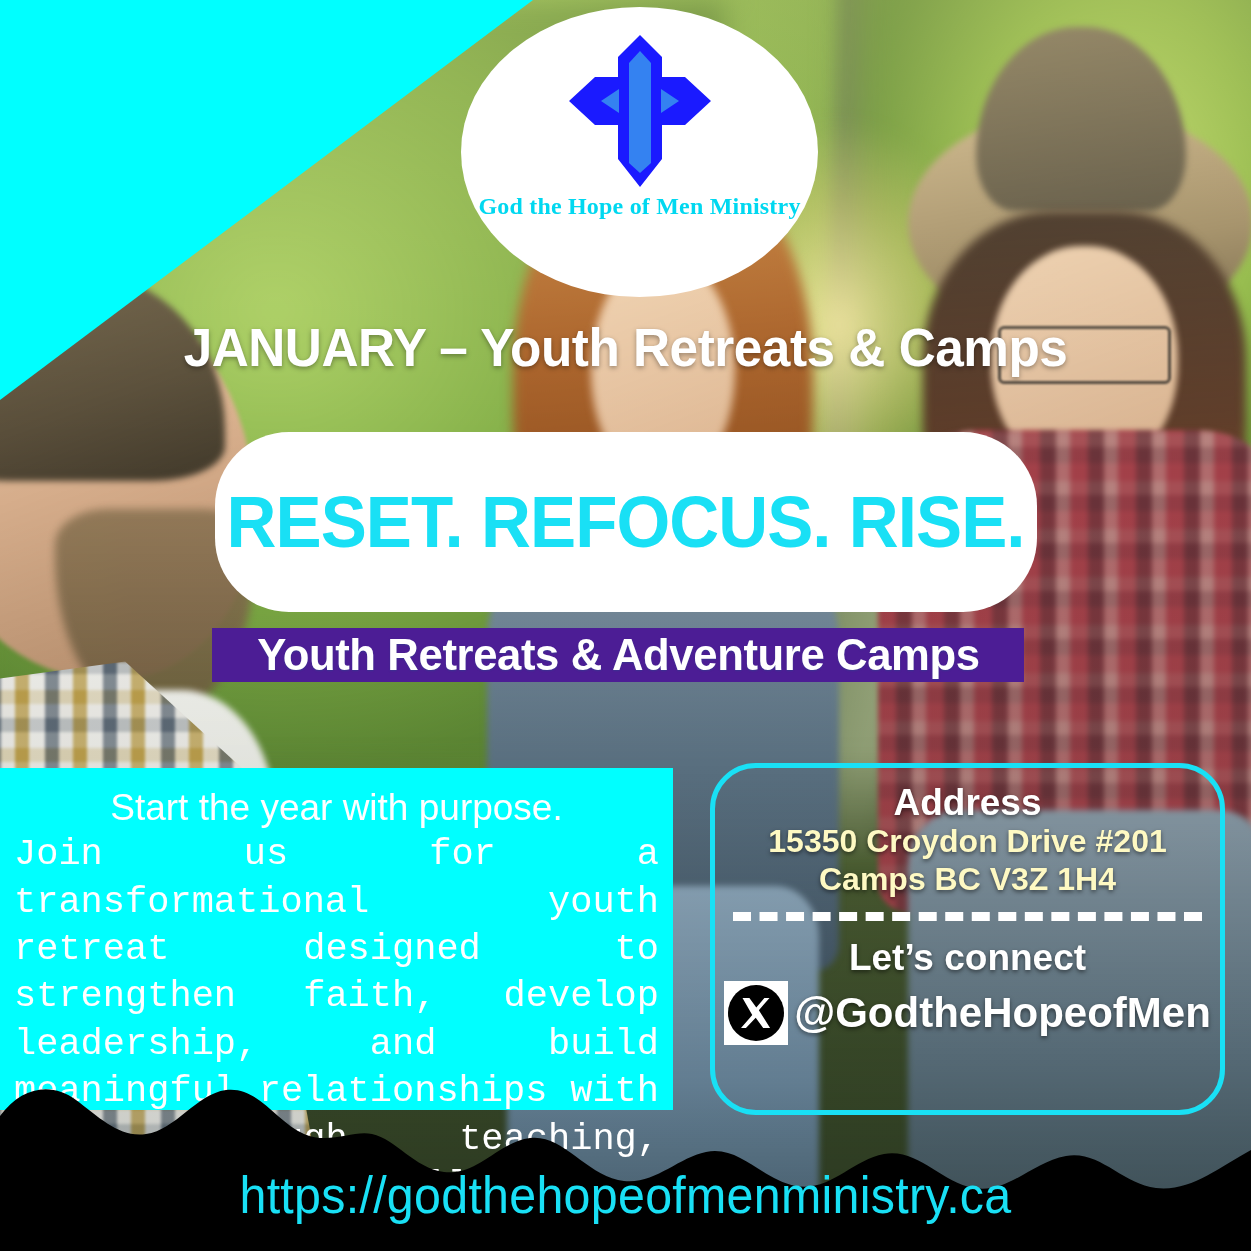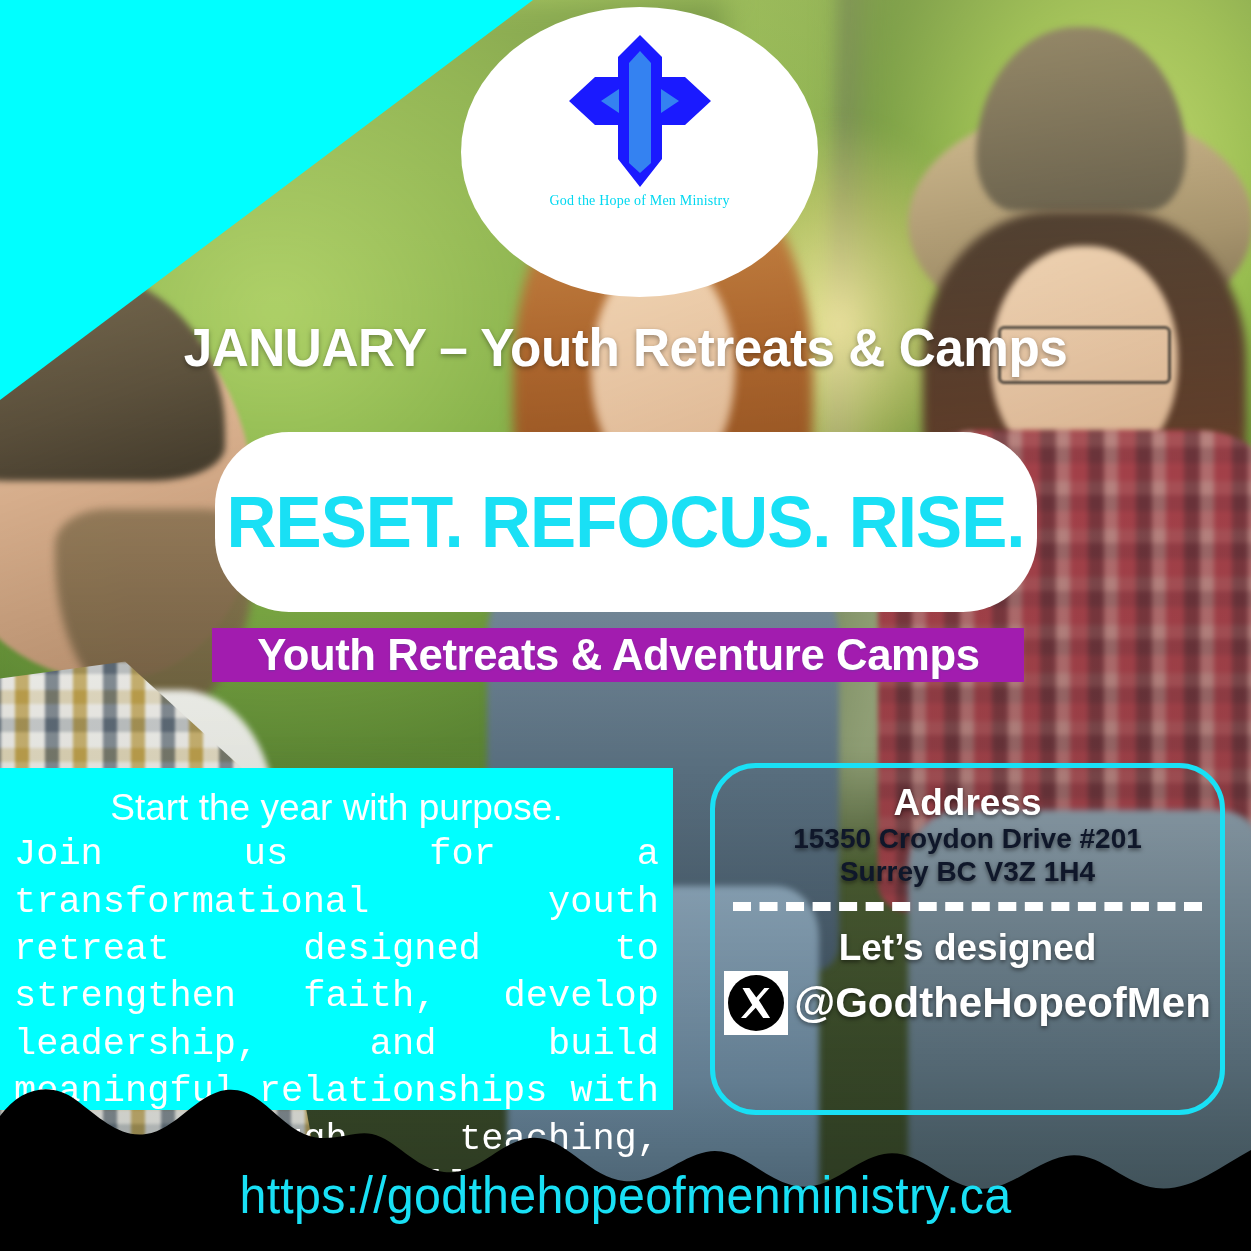--- a/index.html
+++ b/index.html
@@ -182,21 +182,21 @@
     background:#ffffff;border-radius:50%;
     display:flex;flex-direction:column;align-items:center;justify-content:flex-start;
     padding-top:24px;
   }
   .cross-wrap{width:150px;height:160px;}
   .logo-name{
     color:#1a1aff;font-weight:bold;font-size:62px;line-height:.95;
     font-family:"Liberation Serif", serif;letter-spacing:1px;margin-top:-6px;
   }
   .logo-tag{
-    color:#00d8f0;font-weight:normal;font-size:14px;
+    color:#00d8f0;font-weight:bold;font-size:24px;
     font-family:"Liberation Serif", serif;letter-spacing:.2px;margin-top:2px;
   }
 
   
   .month{
     position:absolute;left:0;right:0;top:316px;text-align:center;
     color:#ffffff;font-weight:bold;font-size:54px;letter-spacing:-.5px;
     font-family:"Liberation Sans", sans-serif;
     transform:scaleX(.95);
     text-shadow:0 2px 5px rgba(0,0,0,.35);
@@ -210,21 +210,21 @@
   }
   .hero-text{
     color:#19e0f5;font-weight:bold;font-size:72px;letter-spacing:-1px;
     transform:scaleX(.96);
     white-space:nowrap;
   }
 
   
   .subband{
     position:absolute;left:212px;top:628px;width:812px;height:54px;
-    background:#a21caf;
+    background:#4c1d95;
     display:flex;align-items:center;justify-content:center;
   }
   .subband span{
     color:#ffffff;font-weight:bold;font-size:45px;letter-spacing:-.4px;
     transform:scaleX(.97);white-space:nowrap;
     text-shadow:0 1px 2px rgba(0,120,130,.25);
   }
 
   
   .bodybox{
@@ -249,21 +249,21 @@
     position:absolute;left:710px;top:763px;width:515px;height:352px;
     border:5px solid #19e0f5;border-radius:46px;
     padding:14px 18px 10px 18px;
     display:flex;flex-direction:column;align-items:center;
   }
   .addr-h{
     color:#ffffff;font-weight:bold;font-size:37px;line-height:1.12;
     text-shadow:0 2px 4px rgba(0,0,0,.5);
   }
   .addr-l{
-    color:#0f172a;font-weight:bold;font-size:28px;line-height:1.16;
+    color:#fef9c3;font-weight:bold;font-size:32px;line-height:1.16;
     text-align:center;white-space:nowrap;
     text-shadow:0 2px 4px rgba(0,0,0,.5);
   }
   .divider{
     width:100%;height:0;margin:14px 0 16px 0;
     border-top:9px dashed #ffffff;
   }
   .connect{
     color:#ffffff;font-weight:bold;font-size:37px;
     text-shadow:0 2px 4px rgba(0,0,0,.5);
@@ -367,23 +367,23 @@
   </div>
 
   <div class="bodybox">
     <p class="lead">Start the year with purpose.</p>
     <p class="para">Join us for a transformational youth retreat designed to strengthen faith, develop leadership, and build meaningful relationships with God through teaching, adventure, and fellowship.</p>
   </div>
 
   <div class="addrcard">
     <div class="addr-h">Address</div>
     <div class="addr-l">15350 Croydon Drive #201</div>
-    <div class="addr-l">Surrey BC V3Z 1H4</div>
+    <div class="addr-l">Camps BC V3Z 1H4</div>
     <div class="divider"></div>
-    <div class="connect">Let’s designed</div>
+    <div class="connect">Let’s connect</div>
     <div class="handle-row">
       <div class="x-badge">
         <div class="x-circ">
           <svg viewBox="0 0 24 24" width="36" height="36" aria-hidden="true">
             <path d="M3 2h4.6l4.6 6.3L17.6 2H21l-7.1 8.1L21.4 22h-4.6l-5-6.9L5.3 22H2l7.5-8.6L3 2z" fill="#ffffff"></path>
           </svg>
         </div>
       </div>
       <div class="handle">@GodtheHopeofMen</div>
     </div>

